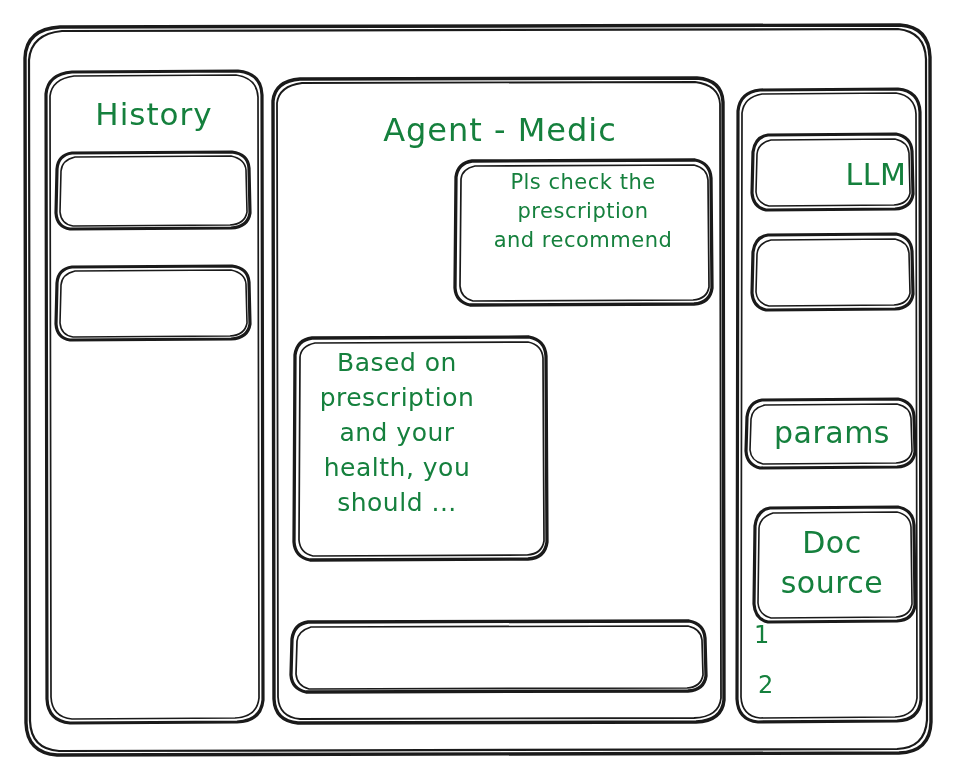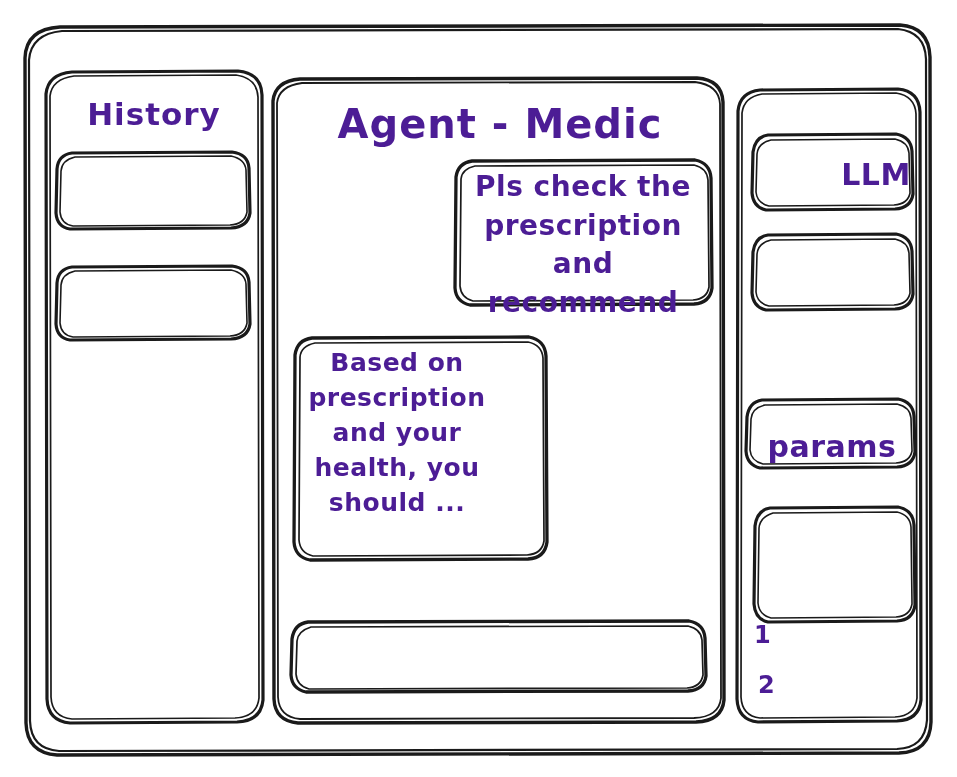--- a/index.html
+++ b/index.html
@@ -36,48 +36,48 @@
   #labels {
     position: absolute;
     left: 0;
     top: 0;
     width: 957px;
     height: 777px;
   }
   .lbl {
     position: absolute;
     font-family: "DejaVu Sans", sans-serif;
-    color: #4c1d95;
+    color: #15803d;
     letter-spacing: 0.5px;
     white-space: pre-line;
     text-align: center;
     line-height: 1.30;
-    font-weight: 700;
+    font-weight: 400;
   }
 
   .panel-title {
     font-size: 31px;
     letter-spacing: 1px;
   }
 
   
   #history-title   { left: 45px;  top: 94px;  width: 218px; }
 
   
-  #agent-title     { left: 285px; top: 98px;  width: 430px; font-size: 40px; }
+  #agent-title     { left: 285px; top: 110px;  width: 430px; font-size: 32px; }
 
   
-  #user-msg-text   { left: 458px; top: 168px; width: 250px; font-size: 28px; line-height: 1.38; }
+  #user-msg-text   { left: 458px; top: 168px; width: 250px; font-size: 21px; line-height: 1.38; }
   #agent-msg-text  { left: 297px; top: 345px; width: 200px; font-size: 25px; line-height: 1.40; }
 
   
   .rail-label      { font-size: 30px; }
   #btn-llm-label     { left: 796px; top: 155px; width: 160px; }
   #btn-ocr-label     { left: 752px; top: 255px; width: 160px; }
-  #btn-params-label  { left: 748px; top: 413px; width: 168px; margin-top: 14px; }
+  #btn-params-label  { left: 748px; top: 413px; width: 168px; }
   #btn-docsource-label { left: 748px; top: 523px; width: 168px; line-height: 1.32; }
 
   .rail-num {
     font-size: 24px;
     text-align: left;
   }
   #doc-item-1 { left: 754px; top: 620px; width: 60px; }
   #doc-item-2 { left: 758px; top: 670px; width: 60px; }
 </style>
 </head>
@@ -166,18 +166,20 @@
 prescription
 and your
 health, you
 should ...</div>
 
   <div class="lbl rail-label" id="btn-llm-label">LLM</div>
 
 
   <div class="lbl rail-label" id="btn-params-label">params</div>
 
+  <div class="lbl rail-label" id="btn-docsource-label">Doc
+source</div>
 
   <div class="lbl rail-num" id="doc-item-1">1</div>
 
   <div class="lbl rail-num" id="doc-item-2">2</div>
 
 </div>
 
 </body></html>

